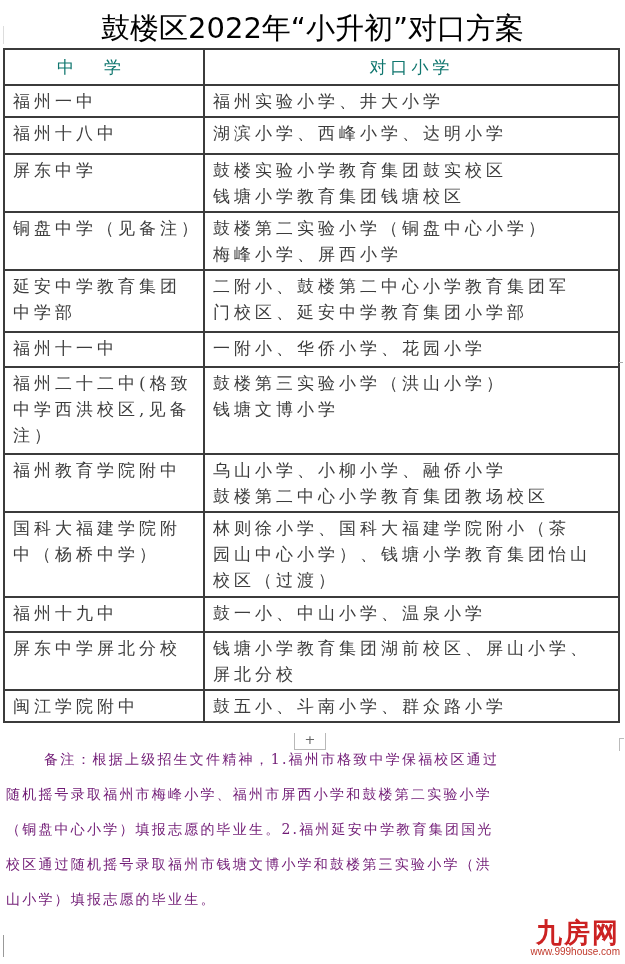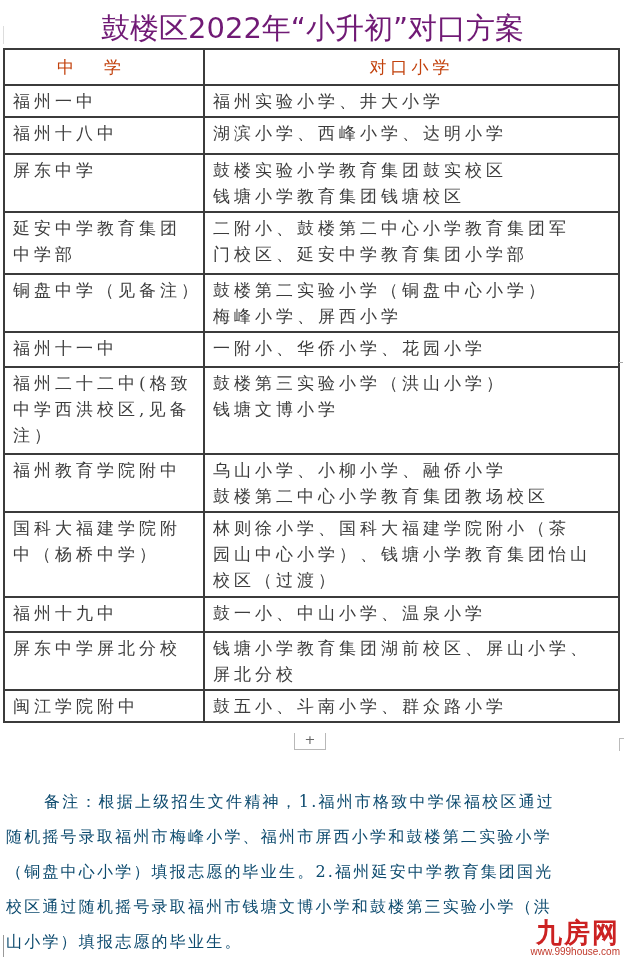--- a/index.html
+++ b/index.html
@@ -3,45 +3,45 @@
   <meta charset="utf-8">
   <style>
     html, body { margin:0; padding:0; }
     body {
       width:625px; height:964px; background:#ffffff; position:relative; overflow:hidden;
       font-family: "DejaVu Serif", "Liberation Serif", serif; color:#3a3a3a;
     }
     .title {
       position:absolute; left:0; top:8px; width:625px; text-align:center;
       font-family: "DejaVu Sans", "Liberation Sans", sans-serif;
-      font-size:29px; color:#701a75; letter-spacing:0px; line-height:40px;
+      font-size:29px; color:#000000; letter-spacing:0px; line-height:40px;
       padding-left:0px;
     }
     .left-mark { position:absolute; left:0; top:26px; width:3px; height:18px; border-right:1px solid #ddd; }
     table.plan {
       position:absolute; left:3px; top:48px; width:617px;
       border-collapse:collapse; table-layout:fixed;
       font-size:17px; line-height:26px; letter-spacing:4px;
     }
     table.plan td, table.plan th {
       border:2px solid #3b3b3b; vertical-align:top; padding:2px 0 2px 8px;
       text-align:left; font-weight:normal; color:#3d3d3d;
     }
-    table.plan th { text-align:center; padding:4px 0 4px 0; color:#c2410c; font-family:"DejaVu Sans","Liberation Sans",sans-serif; font-size:17px; }
+    table.plan th { text-align:center; padding:4px 0 4px 0; color:#0f766e; font-family:"DejaVu Sans","Liberation Sans",sans-serif; font-size:17px; }
     table.plan th.c1 { letter-spacing:30px; }
     .col1 { width:200px; }
     .line { display:block; white-space:nowrap; }
     .add-row-btn {
       position:absolute; left:294px; top:733px; width:30px; height:16px;
       border:1px solid #b8b8b8; border-top:none; background:#fff;
       font-family:"DejaVu Sans",sans-serif; font-size:13px; line-height:14px; text-align:center; color:#666;
     }
     .note {
       position:absolute; left:6px; top:742px; width:600px;
-      font-size:16px; line-height:35px; color:#0c4a6e; letter-spacing:2.2px;margin-top:42px;
+      font-size:14px; line-height:35px; color:#701a75; letter-spacing:2.2px;
     }
     .note .ln { display:block; white-space:nowrap; }
     .note .ln.first { padding-left:38px; }
     .caret { position:absolute; left:3px; top:935px; width:1px; height:22px; background:#999; }
     .right-mark { position:absolute; left:619px; top:362px; width:4px; height:10px; border-top:1px solid #aaa; }
     .right-mark2 { position:absolute; left:619px; top:738px; width:4px; height:12px; border-left:1px solid #bbb; border-top:1px solid #bbb; }
     .watermark { position:absolute; left:520px; top:920px; width:100px; text-align:right; }
     .wm-logo { font-family:"DejaVu Sans",sans-serif; font-size:26px; color:#cc2222; letter-spacing:2px; line-height:26px; font-weight:bold; transform:scaleY(1.05); }
     .wm-url { font-family:"Liberation Sans",sans-serif; font-size:10px; color:#c0392b; line-height:12px; }
   </style>
@@ -82,37 +82,37 @@
       </tr>
       <tr style="height: 56px;">
         <td>
           <span class="line">屏东中学</span>
         </td>
         <td>
           <span class="line">鼓楼实验小学教育集团鼓实校区</span>
           <span class="line">钱塘小学教育集团钱塘校区</span>
         </td>
       </tr>
+      <tr style="height: 56px;">
+        <td>
+          <span class="line">铜盘中学（见备注）</span>
+        </td>
+        <td>
+          <span class="line">鼓楼第二实验小学（铜盘中心小学）</span>
+          <span class="line">梅峰小学、屏西小学</span>
+        </td>
+      </tr>
       <tr style="height: 62px;">
         <td>
           <span class="line">延安中学教育集团</span>
           <span class="line">中学部</span>
         </td>
         <td>
           <span class="line">二附小、鼓楼第二中心小学教育集团军</span>
           <span class="line">门校区、延安中学教育集团小学部</span>
-        </td>
-      </tr>
-      <tr style="height: 56px;">
-        <td>
-          <span class="line">铜盘中学（见备注）</span>
-        </td>
-        <td>
-          <span class="line">鼓楼第二实验小学（铜盘中心小学）</span>
-          <span class="line">梅峰小学、屏西小学</span>
         </td>
       </tr>
       <tr style="height: 35px;">
         <td>
           <span class="line">福州十一中</span>
         </td>
         <td>
           <span class="line">一附小、华侨小学、花园小学</span>
         </td>
       </tr>

